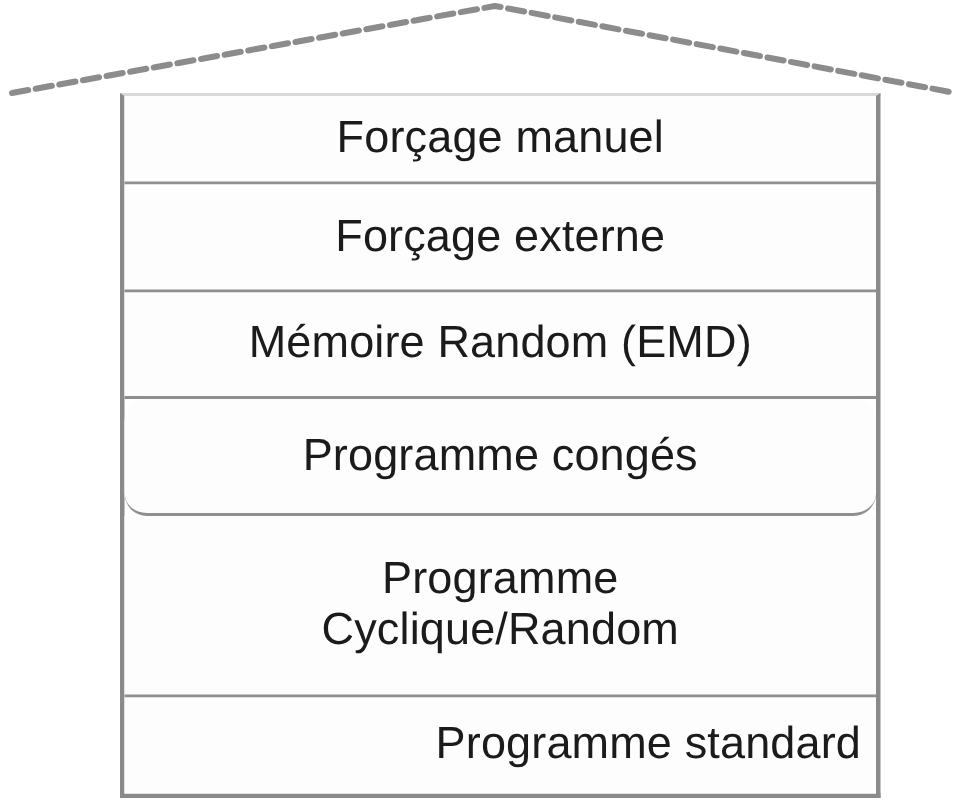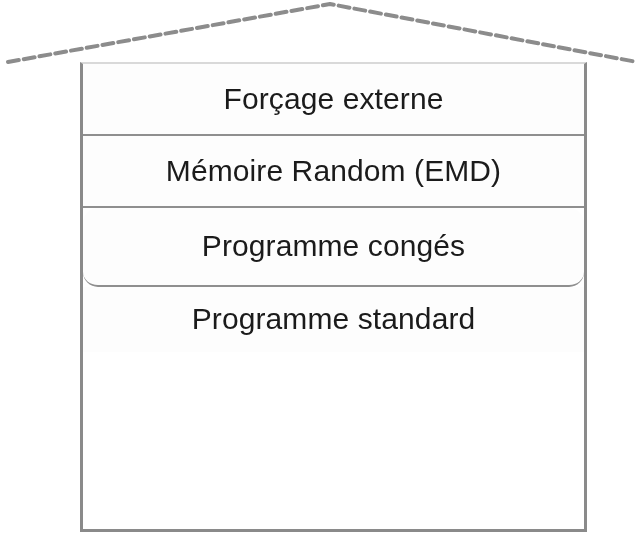--- a/index.html
+++ b/index.html
@@ -67,45 +67,52 @@
     letter-spacing: 0.1px;
     padding: 0 10px;
     white-space: pre-line;
   }
 
   
   .h-60 { height: 60px; }
   .h-72 { height: 72px; }
   .h-79 { height: 79px; border-radius: 15px; }
   .h-122 { height: 122px; }
-  .h-65 { height: 65px; }
+  .h-65 { height: 65px; justify-content: flex-end; }
 </style>
 </head>
 <body>
 
 <div id="stage">
 
   <svg id="roof" viewBox="0 0 642 70" width="642" height="70" xmlns="http://www.w3.org/2000/svg">
     <polyline points="8,62 330,4 637,62" fill="none" stroke="#8c8c8c" stroke-width="4" stroke-linecap="round" stroke-linejoin="round" stroke-dasharray="11 5"></polyline>
   </svg>
 
   <div id="house-body">
 
+    <div class="layer h-60">
+      <span class="layer-label">Forçage manuel</span>
+    </div>
 
     <div class="layer h-72">
       <span class="layer-label">Forçage externe</span>
     </div>
 
     <div class="layer h-72">
       <span class="layer-label">Mémoire Random (EMD)</span>
     </div>
 
     <div class="layer h-79">
       <span class="layer-label">Programme congés</span>
     </div>
 
+    <div class="layer h-122">
+      <span class="layer-label">Programme
+Cyclique/Random</span>
+    </div>
 
     <div class="layer h-65">
       <span class="layer-label">Programme standard</span>
     </div>
 
   </div>
 </div>
 
 </body></html>

